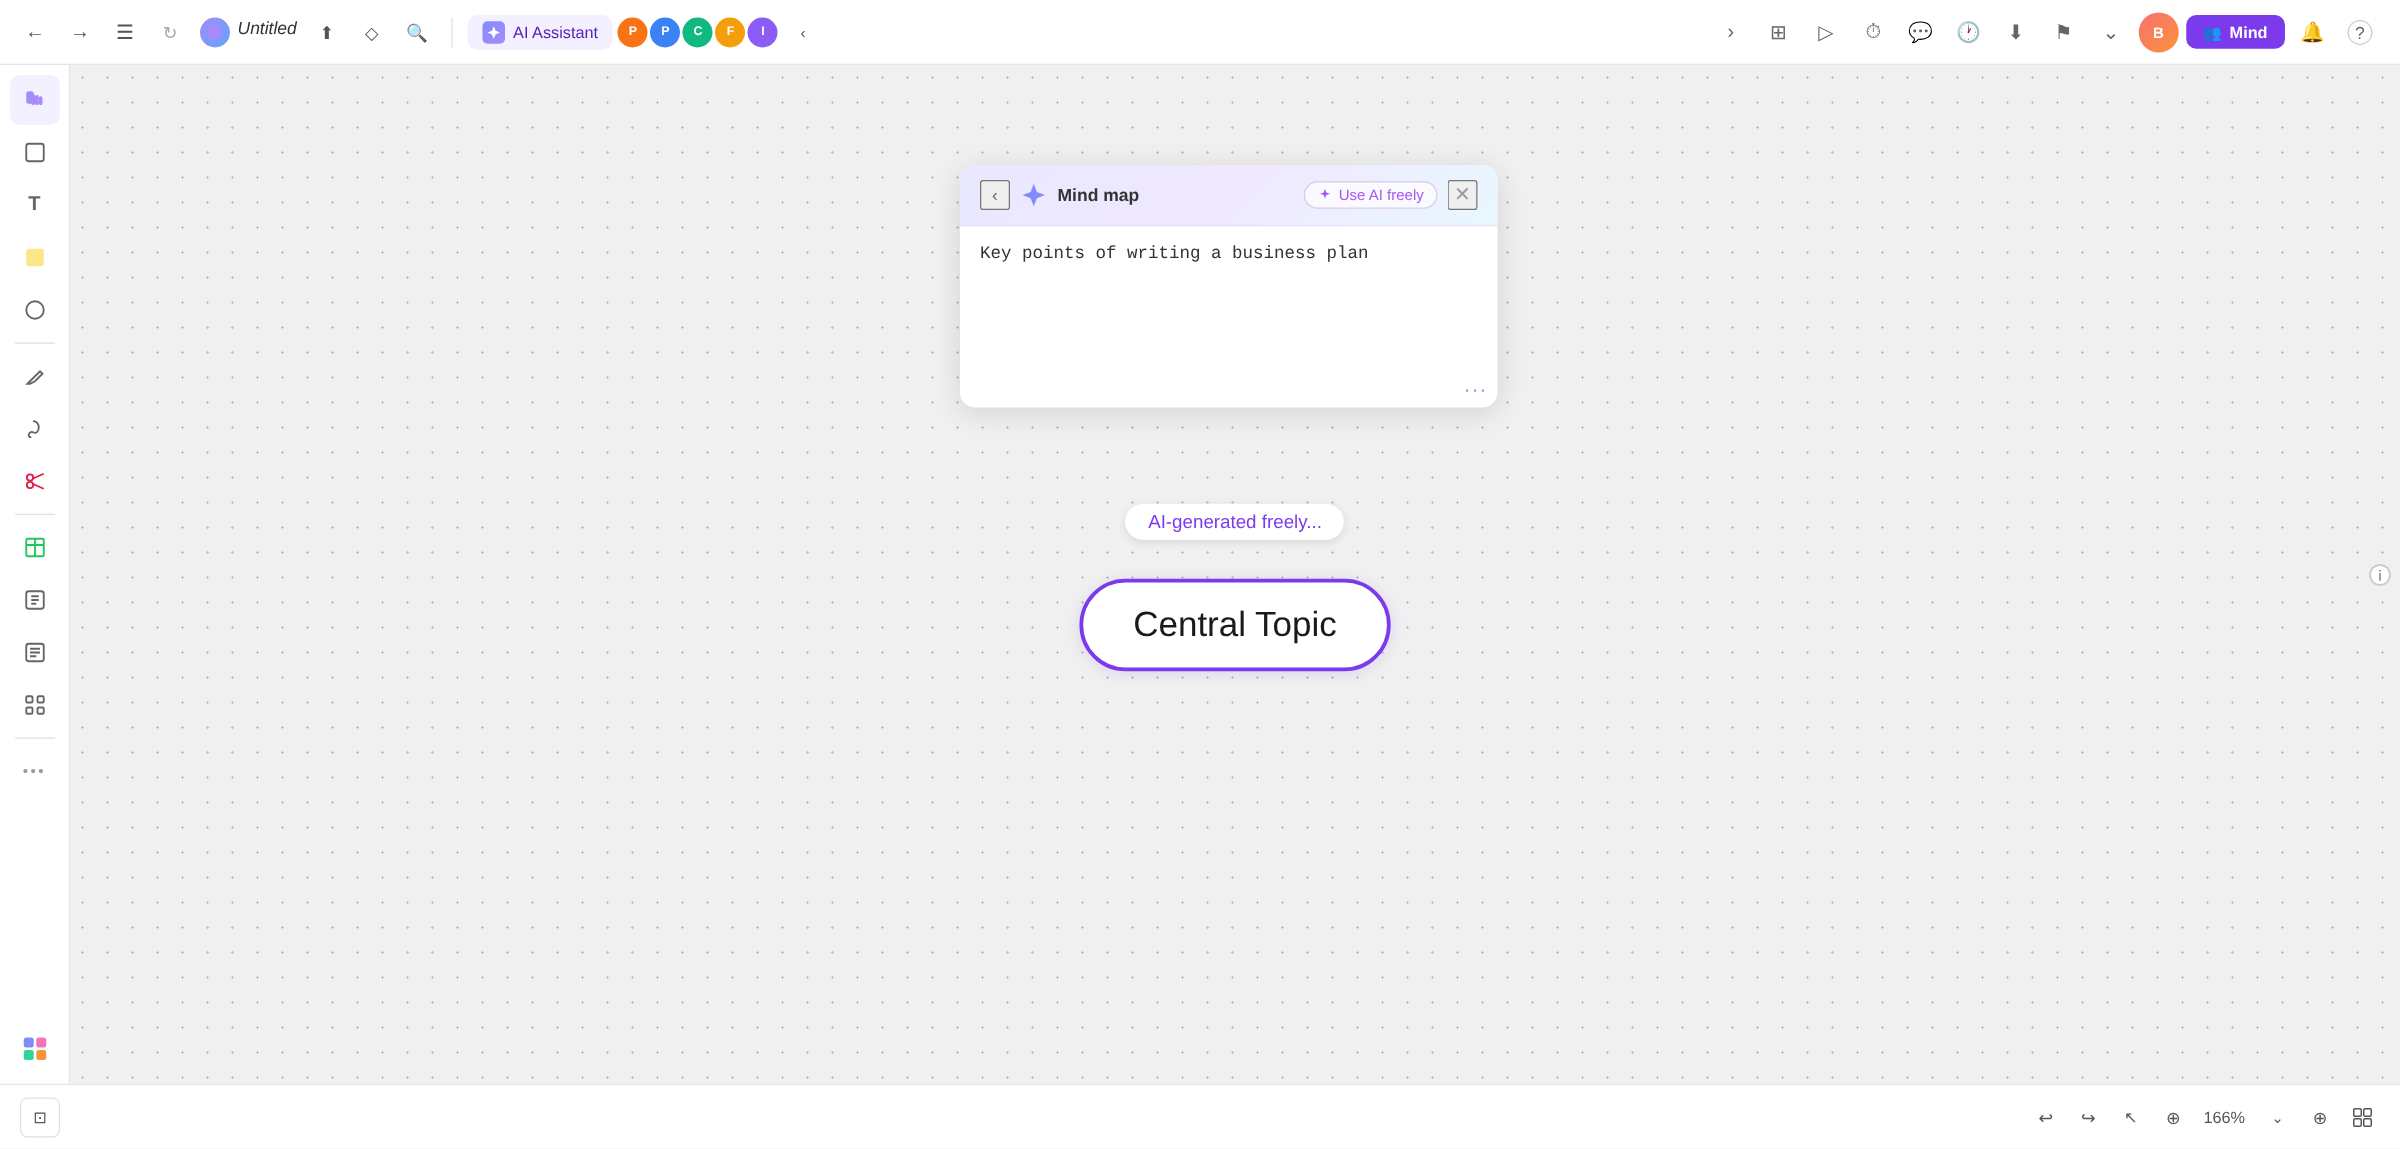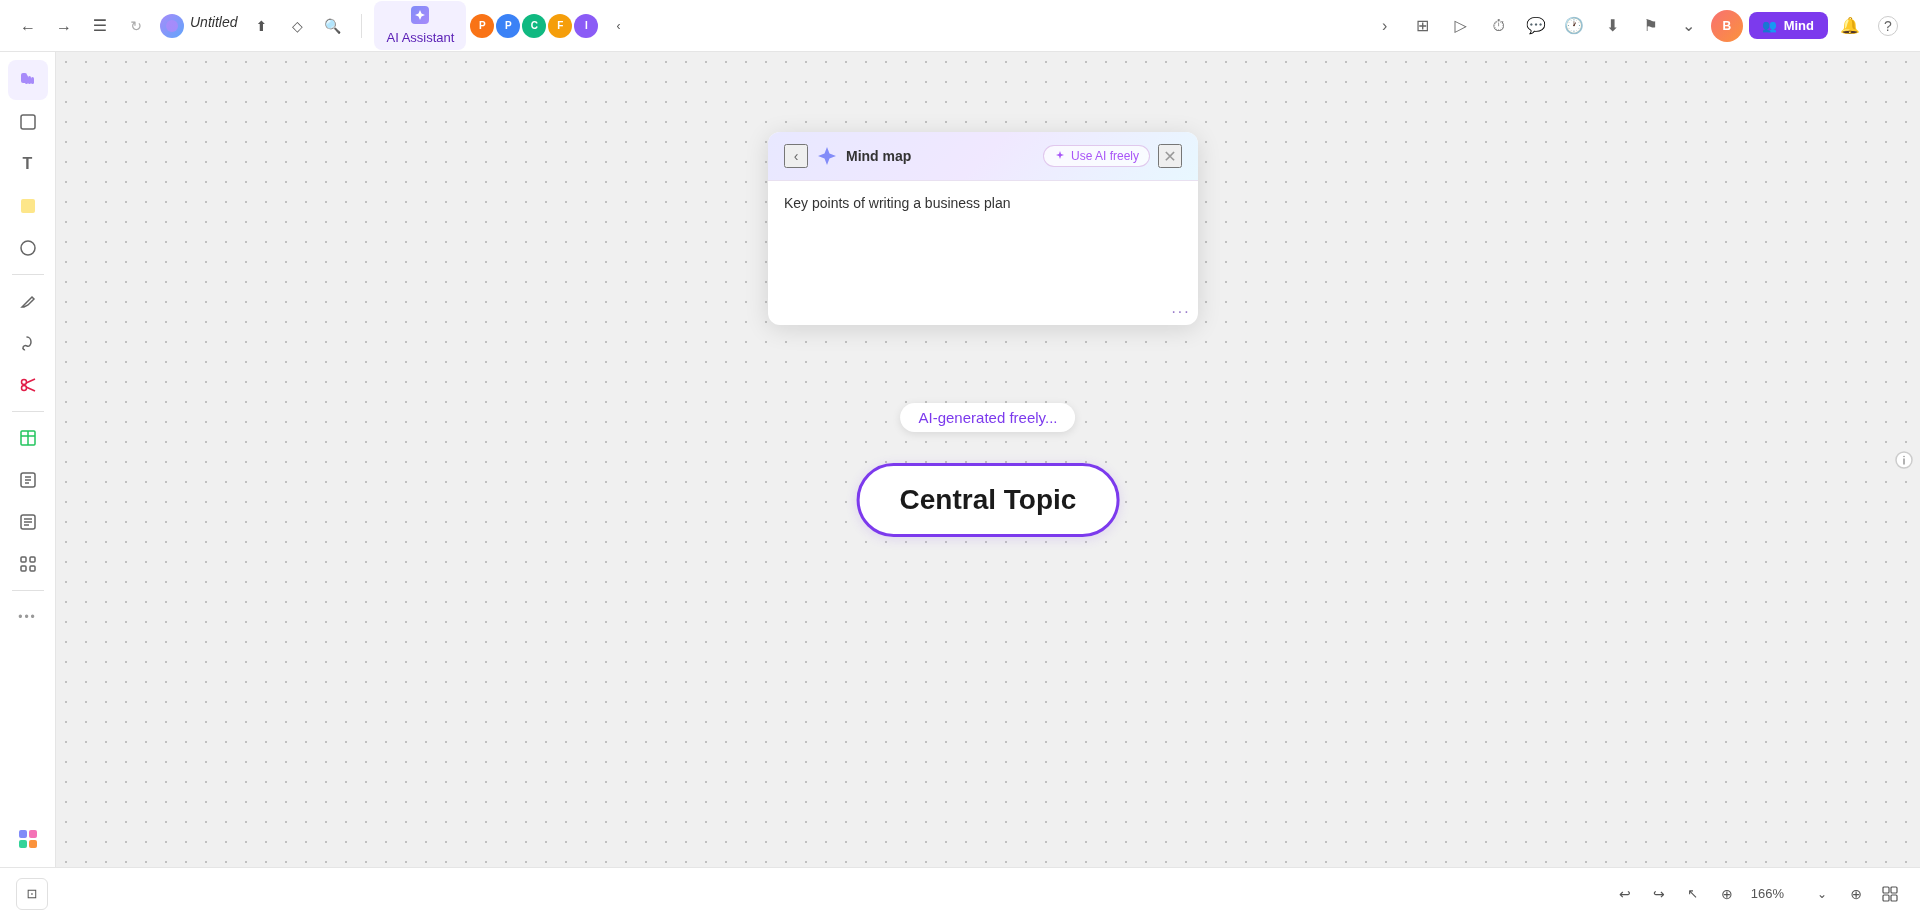--- a/index.html
+++ b/index.html
@@ -73,21 +73,20 @@
       align-items: center;
       gap: 6px;
       padding: 5px 12px;
       background: #f3f0ff;
       border: none;
       border-radius: 8px;
       cursor: pointer;
       font-size: 13px;
       color: #5b21b6;
       font-weight: 500;
-      flex-direction: column;
     }
 
     .ai-icon {
       width: 18px; height: 18px;
       background: linear-gradient(135deg, #818cf8, #a78bfa);
       border-radius: 4px;
       display: flex; align-items: center; justify-content: center;
       font-size: 10px;
       color: white;
     }
@@ -257,21 +256,21 @@
     }
 
     .panel-textarea {
       width: 100%;
       height: 90px;
       border: none;
       outline: none;
       resize: none;
       font-size: 14px;
       color: #333;
-      font-family: Liberation Sans, sans-serif;
+      font-family: Liberation Mono, monospace;
       line-height: 1.5;
     }
 
     .panel-footer {
       display: flex;
       justify-content: flex-end;
       padding: 0 8px 4px;
       color: #9b7ecb;
       font-size: 18px;
       letter-spacing: 2px;
@@ -298,21 +297,21 @@
       color: #7c3aed;
       white-space: nowrap;
     }
 
     .central-node {
       background: white;
       border: 3px solid #7c3aed;
       border-radius: 40px;
       padding: 18px 40px;
       font-size: 28px;
-      font-weight: 700;
+      font-weight: 400;
       color: #1a1a1a;
       white-space: nowrap;
       box-shadow: 0 2px 12px rgba(124,58,237,0.15);
     }
 
     
     .bottom-bar {
       position: absolute;
       bottom: 0; left: 0; right: 0;
       height: 52px;
@@ -345,21 +344,21 @@
       margin-left: auto;
       display: flex;
       align-items: center;
       gap: 6px;
       padding: 0 16px;
     }
 
     .zoom-controls {
       display: flex;
       align-items: center;
-      gap: 20px;
+      gap: 8px;
     }
 
     .zoom-btn {
       width: 28px; height: 28px;
       display: flex; align-items: center; justify-content: center;
       border: none; background: transparent; cursor: pointer;
       border-radius: 4px;
       color: #555;
       font-size: 14px;
     }

